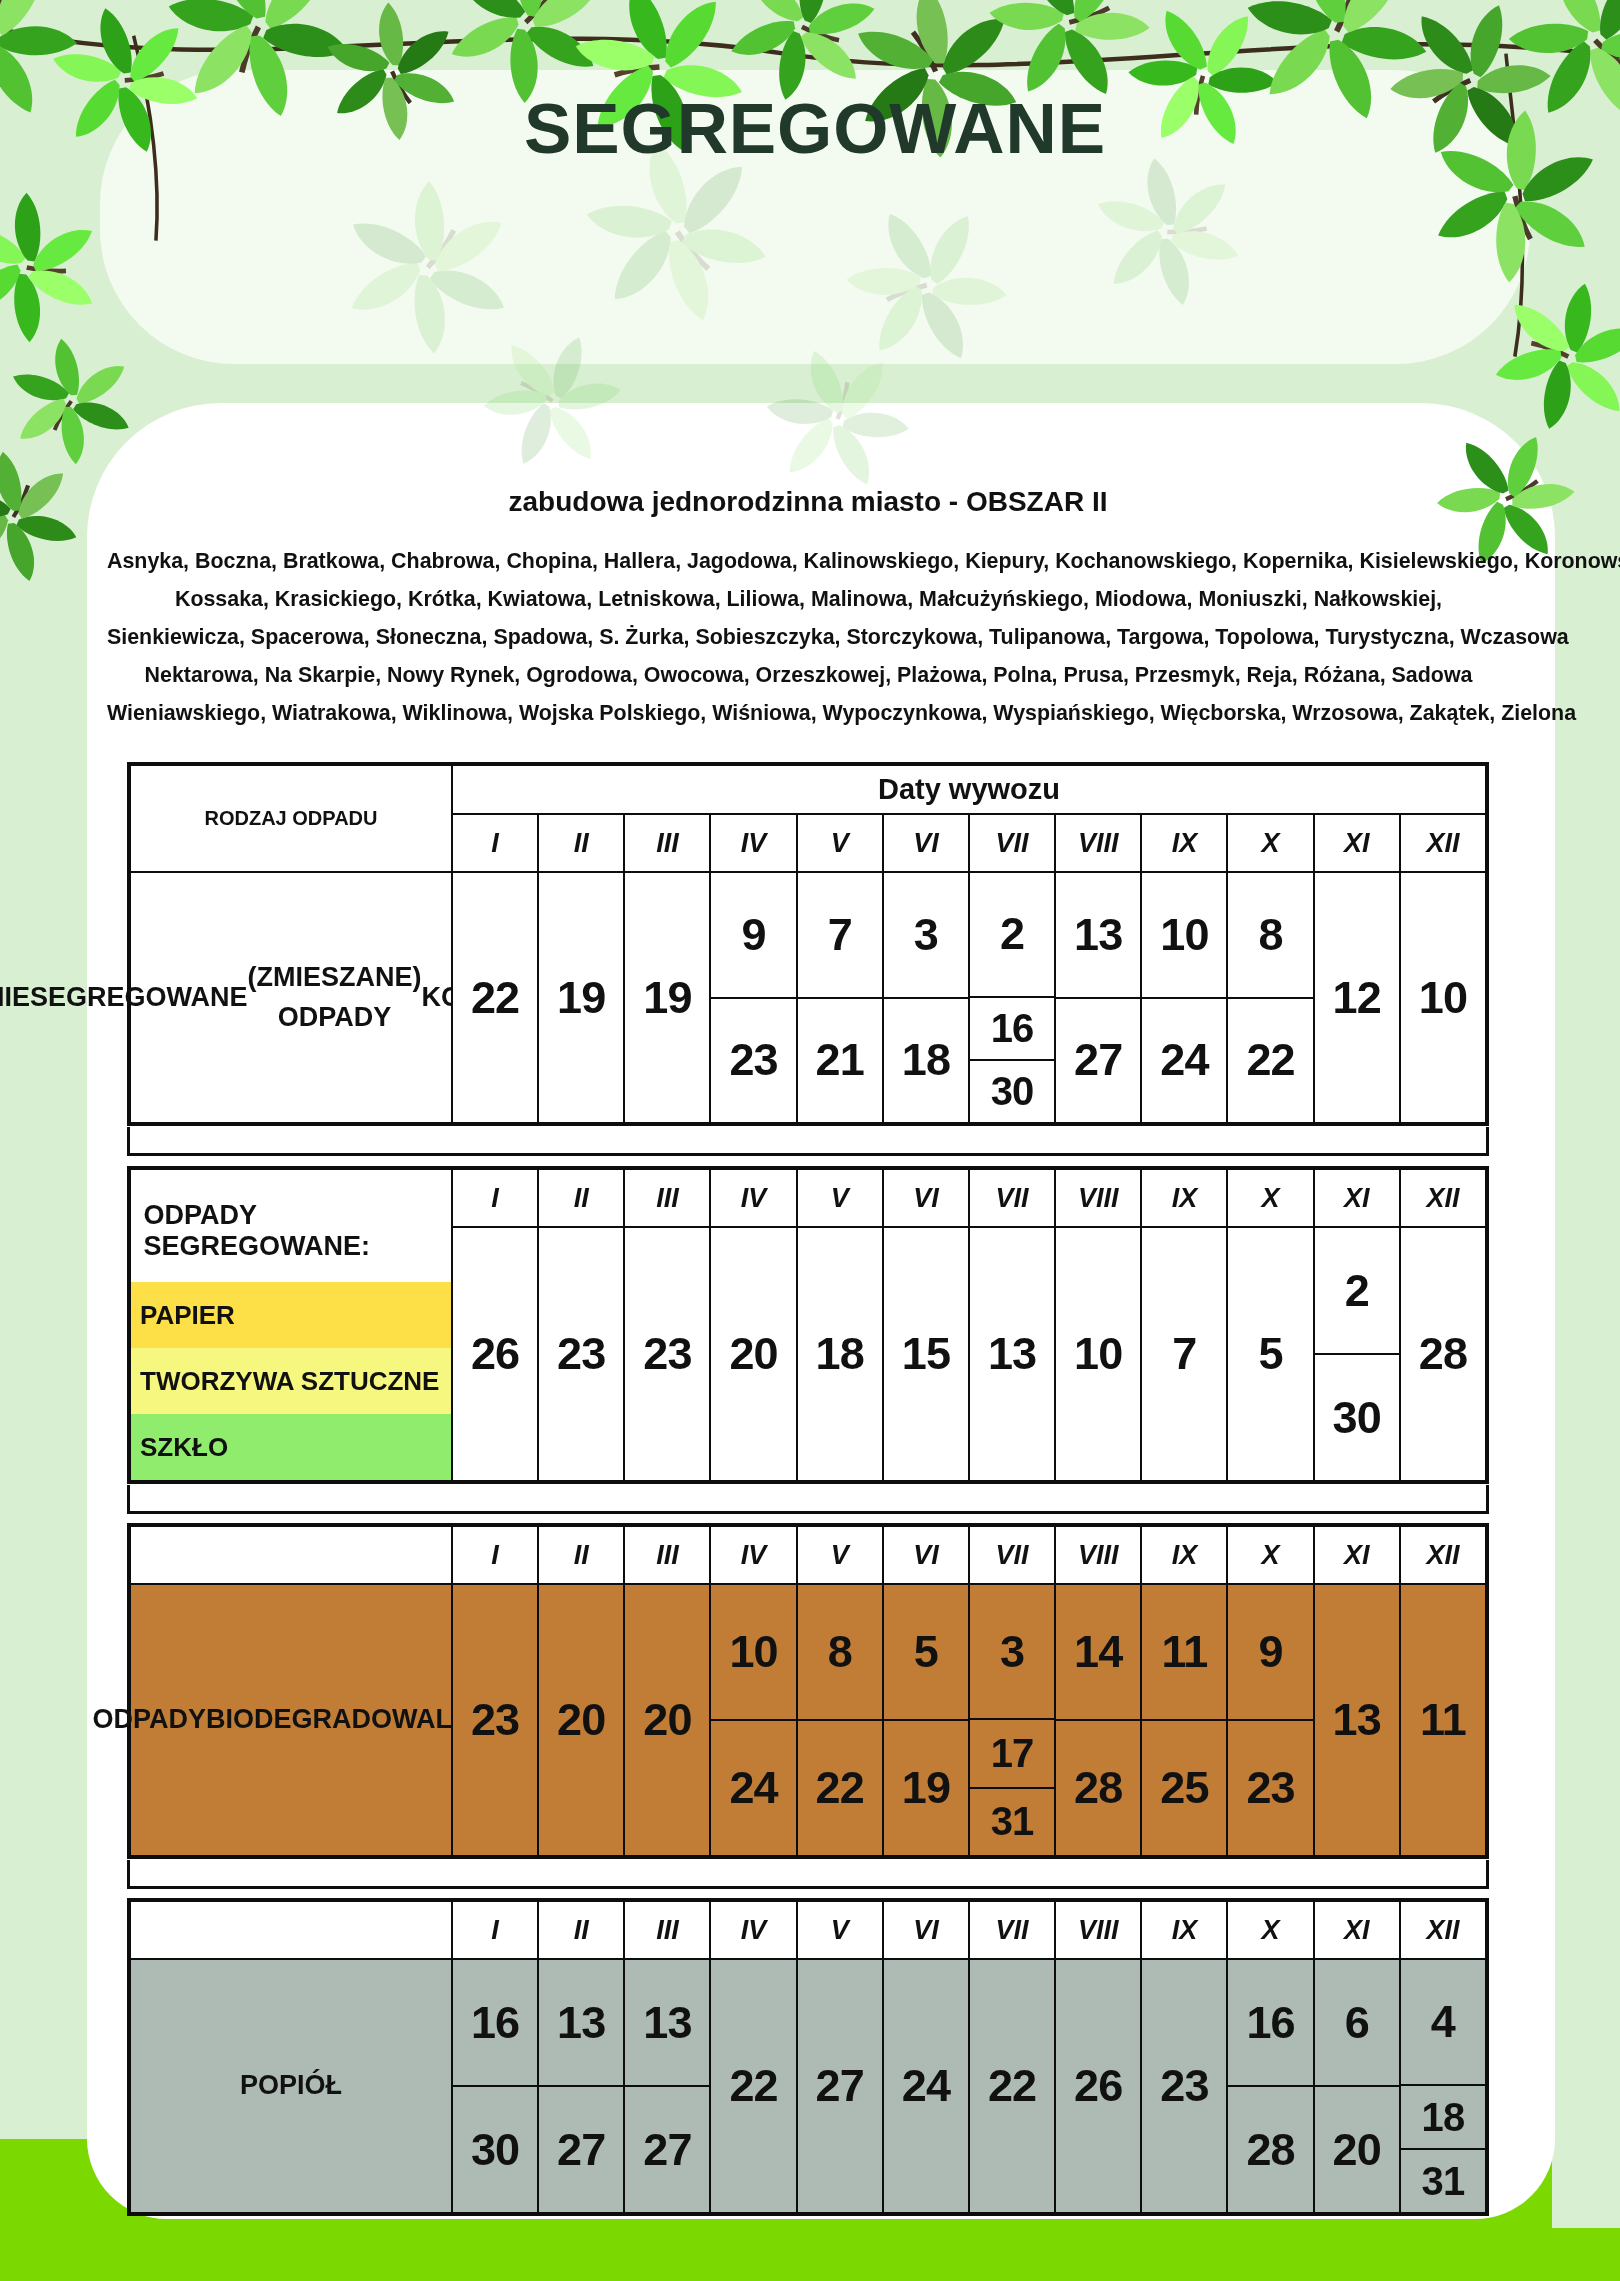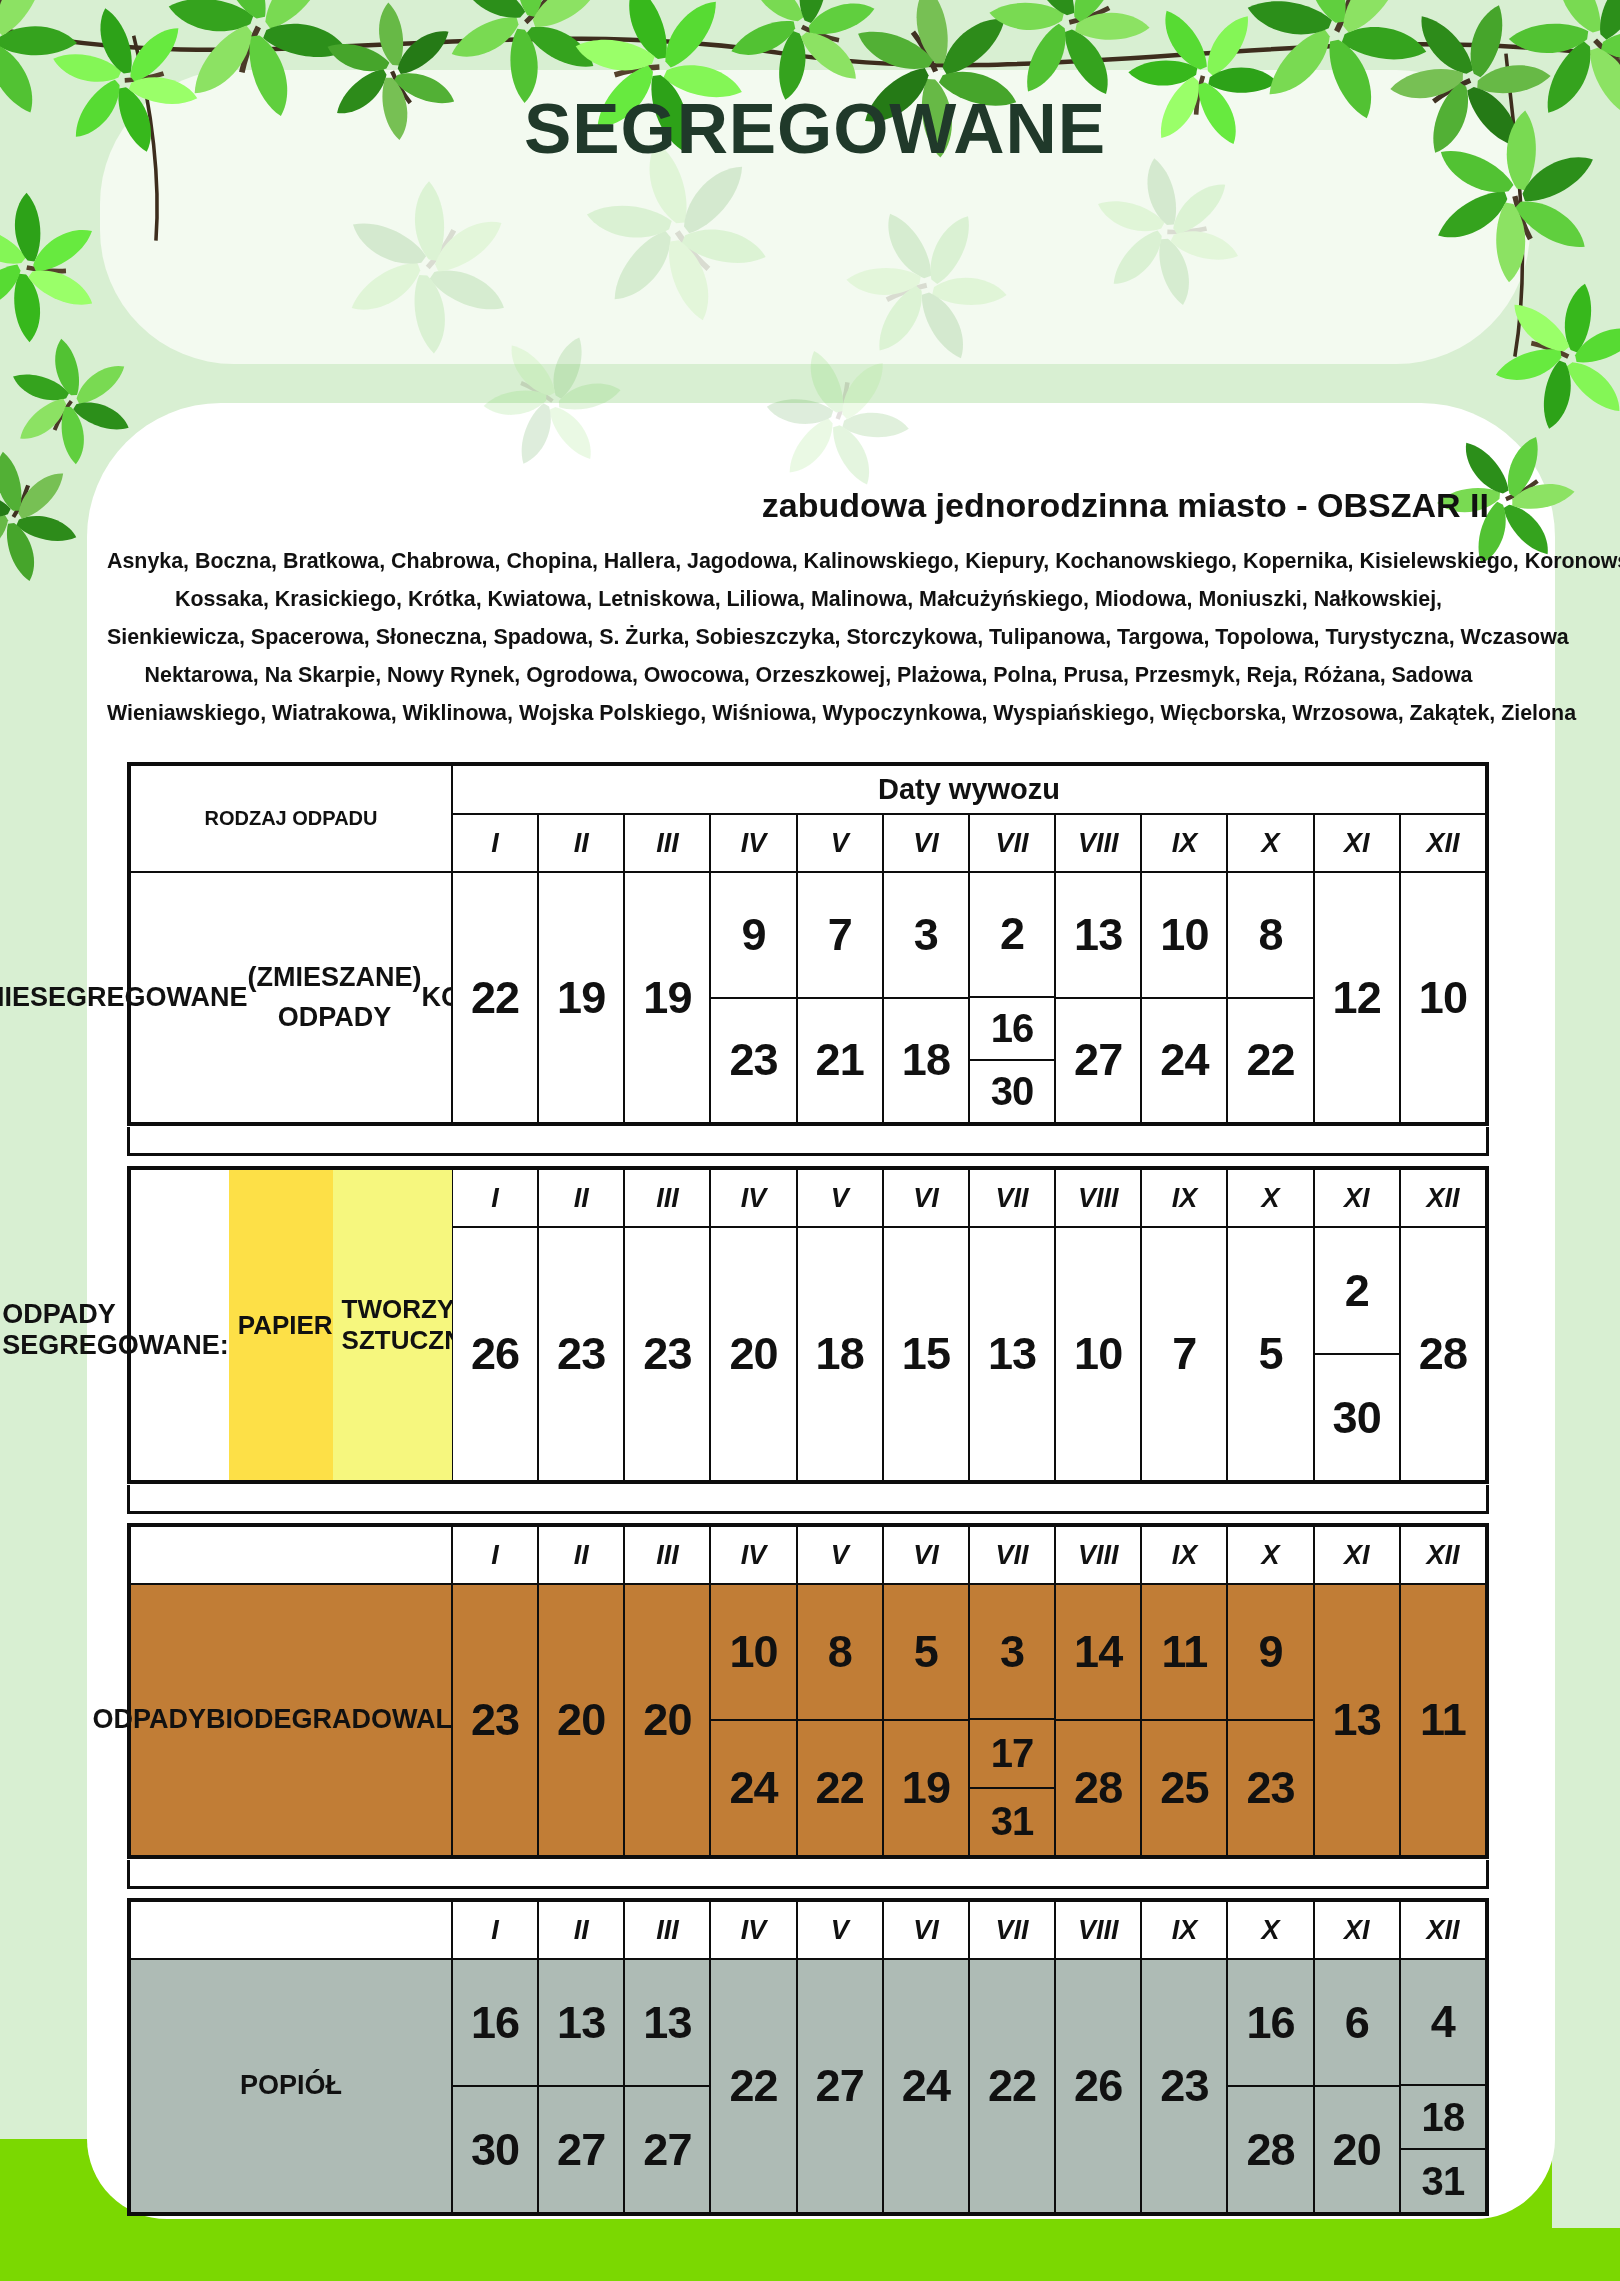--- a/index.html
+++ b/index.html
@@ -26,41 +26,41 @@
   .leaves{position:absolute;left:0;top:0;width:1620px;height:731px;z-index:3;pointer-events:none;}
   .faded{opacity:.15;}
   .lf-b{filter:brightness(1.12) saturate(1.05);}
   .lf-d{filter:brightness(.85);}
   
   .title-wrap{position:absolute;left:100px;top:85px;width:1430px;z-index:4;text-align:center;}
   .main-title{font-size:71px;font-weight:800;letter-spacing:0.9px;color:#20392a;line-height:1.25;}
   .sub-title{font-size:42px;font-weight:700;color:#22392b;line-height:1.15;margin-top:1.8px;}
   
   .area-heading{position:absolute;left:127px;top:486px;width:1362px;z-index:4;
-    text-align:right;font-size:34px;font-weight:700;}
+    text-align:center;font-size:28px;font-weight:700;}
   .streets{position:absolute;left:107px;top:542px;width:1403px;z-index:4;text-align:center;}
   .street-line{font-size:21.4px;font-weight:700;line-height:38px;white-space:nowrap;}
   
   .cal-table{
     position:absolute;left:127px;width:1362px;z-index:4;
     display:grid;grid-template-columns:322px repeat(12,1fr);
     border:3.6px solid #0d0d0d;background:#fff;
   }
   .c{border:1.8px solid #0d0d0d;background:#fff;display:flex;align-items:center;justify-content:center;min-width:0;}
   .dates{font-size:29px;font-weight:700;}
   .m{font-size:27px;font-weight:700;font-style:italic;}
   .lab-h{font-size:20px;font-weight:700;text-align:center;}
   .biglab{font-size:27px;font-weight:700;text-align:center;line-height:1.45;padding:0 12.5px;}
   .col{flex-direction:column;padding:0;align-items:stretch;}
   .v{flex:1;display:flex;align-items:center;justify-content:center;
      font-size:45px;font-weight:700;letter-spacing:-0.9px;}
   .v + .v{border-top:2.7px solid #0d0d0d;}
   .v.half{flex:2;}
   .v.q{flex:1;font-size:40px;}
-  .seg-label{flex-direction:row;align-items:stretch;padding:0;}
+  .seg-label{flex-direction:column;align-items:stretch;padding:0;}
   .seg-head{flex:1;display:flex;align-items:center;padding:10.7px 0 0 12.5px;
      font-size:27px;font-weight:700;}
   .seg-frac{flex:0 0 66px;display:flex;align-items:center;padding-left:9px;
      font-size:26px;font-weight:700;}
   .spacer{
     position:absolute;left:127px;width:1362px;height:29px;z-index:4;background:#fff;
     border:3.6px solid #0d0d0d;border-top:none;
   }
 </style>
 </head>

